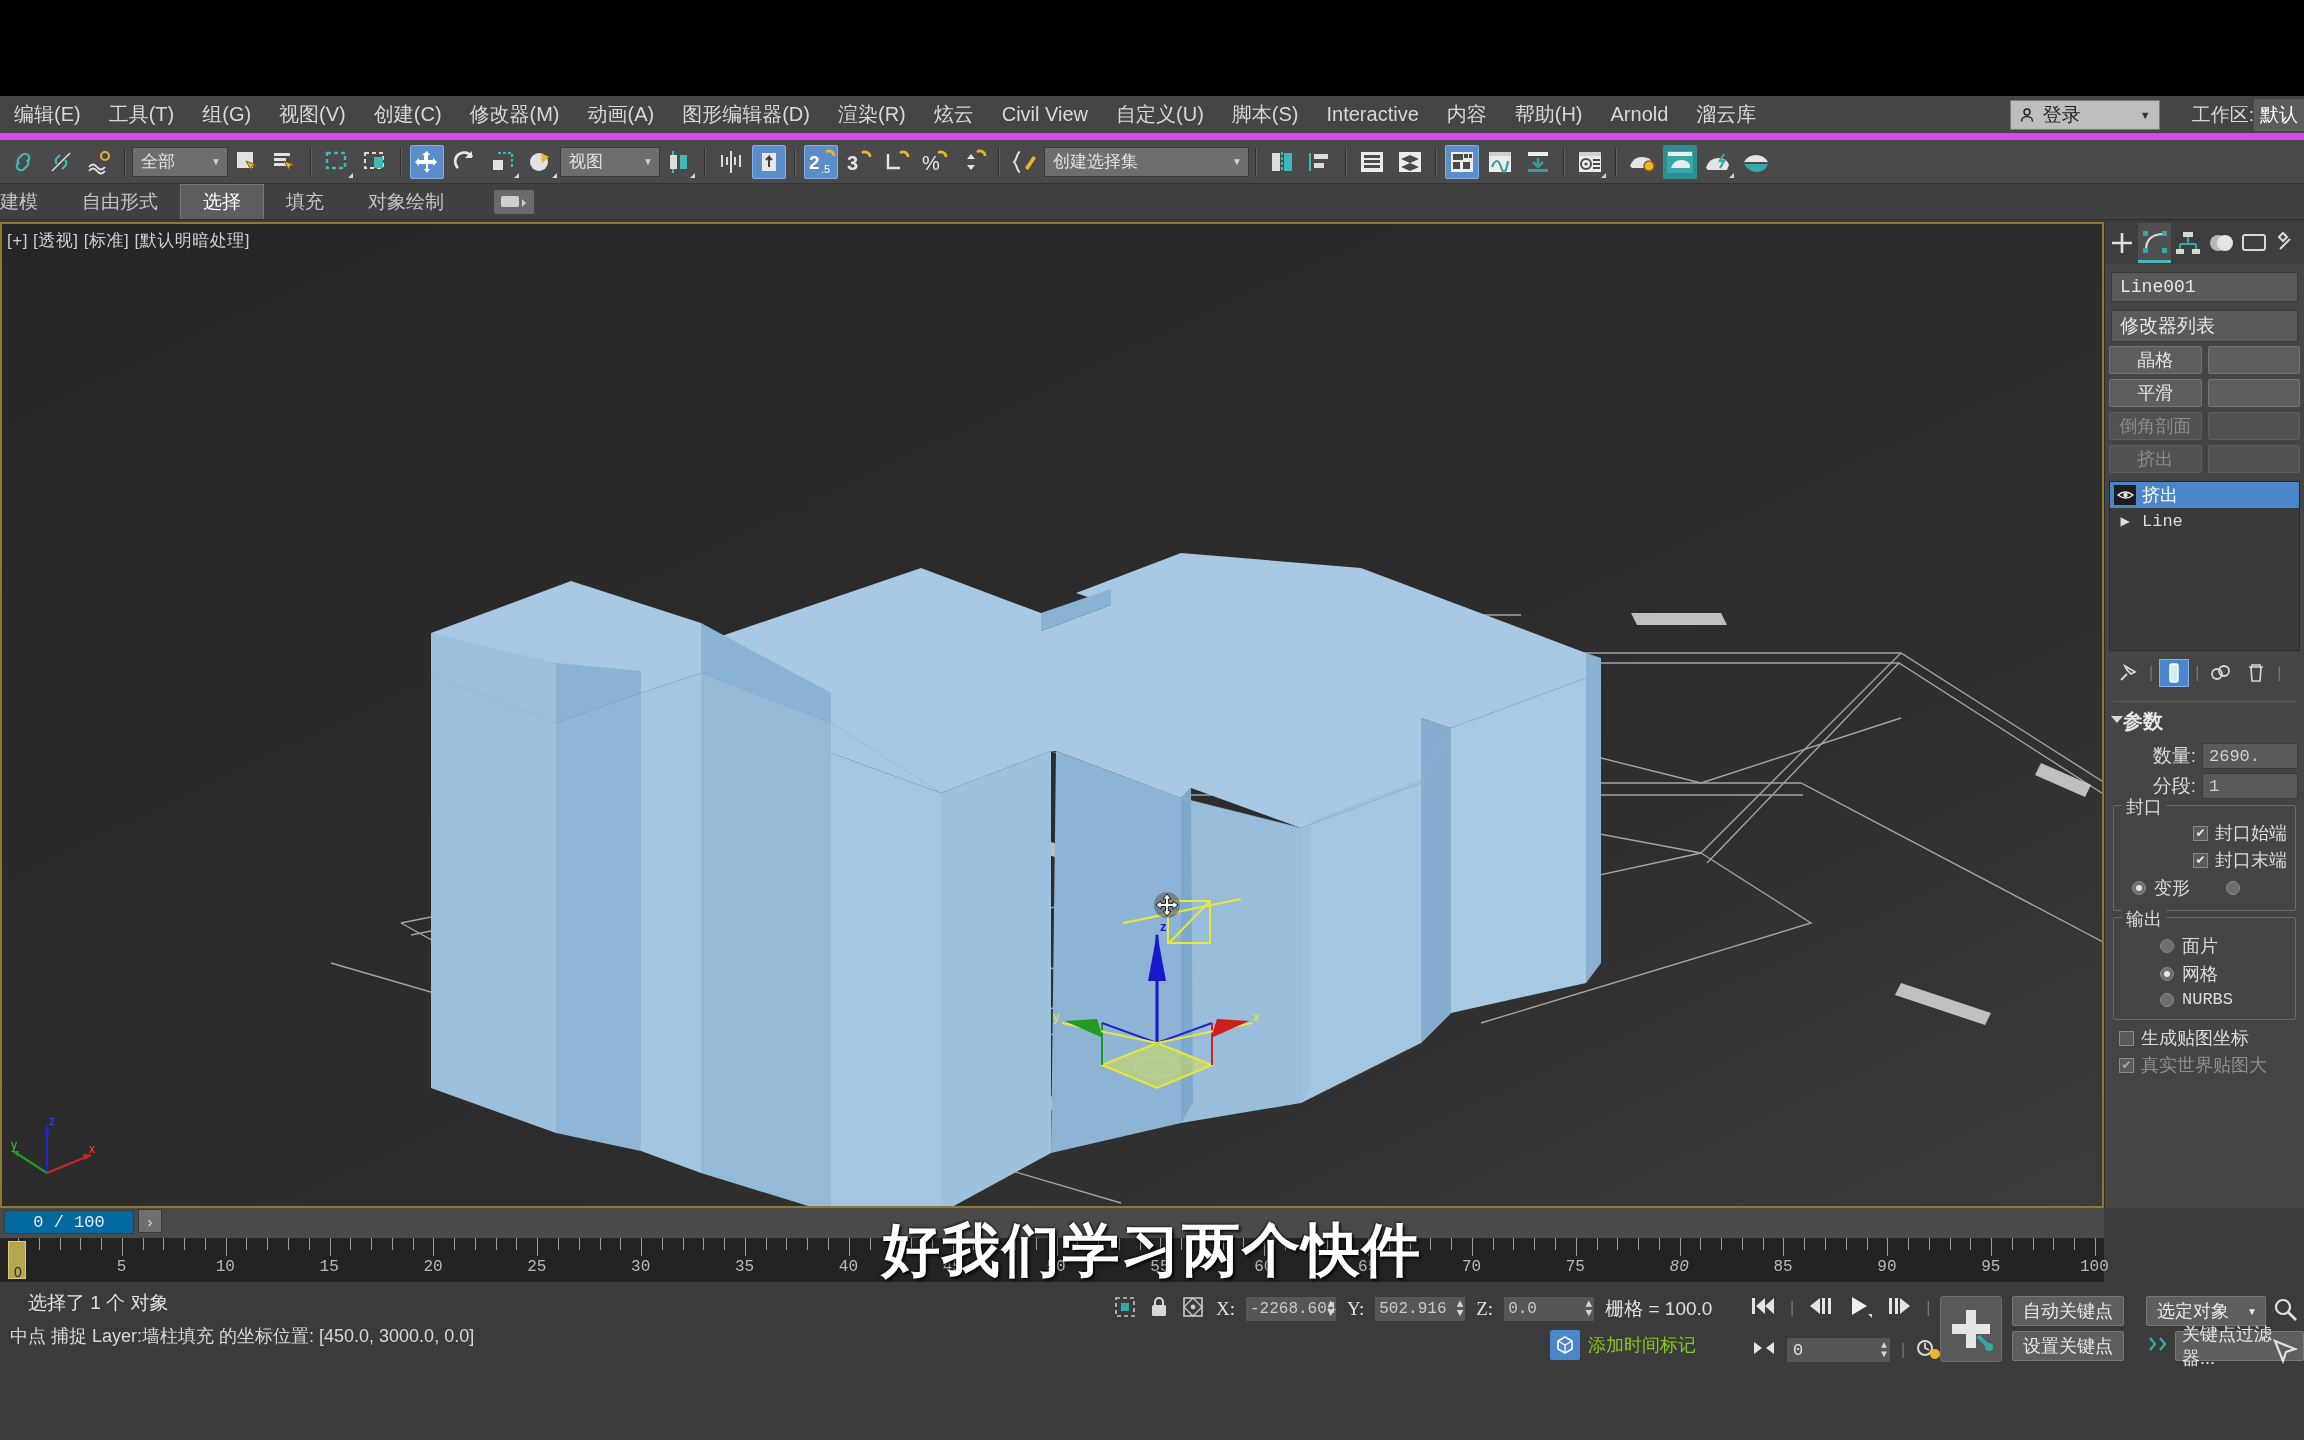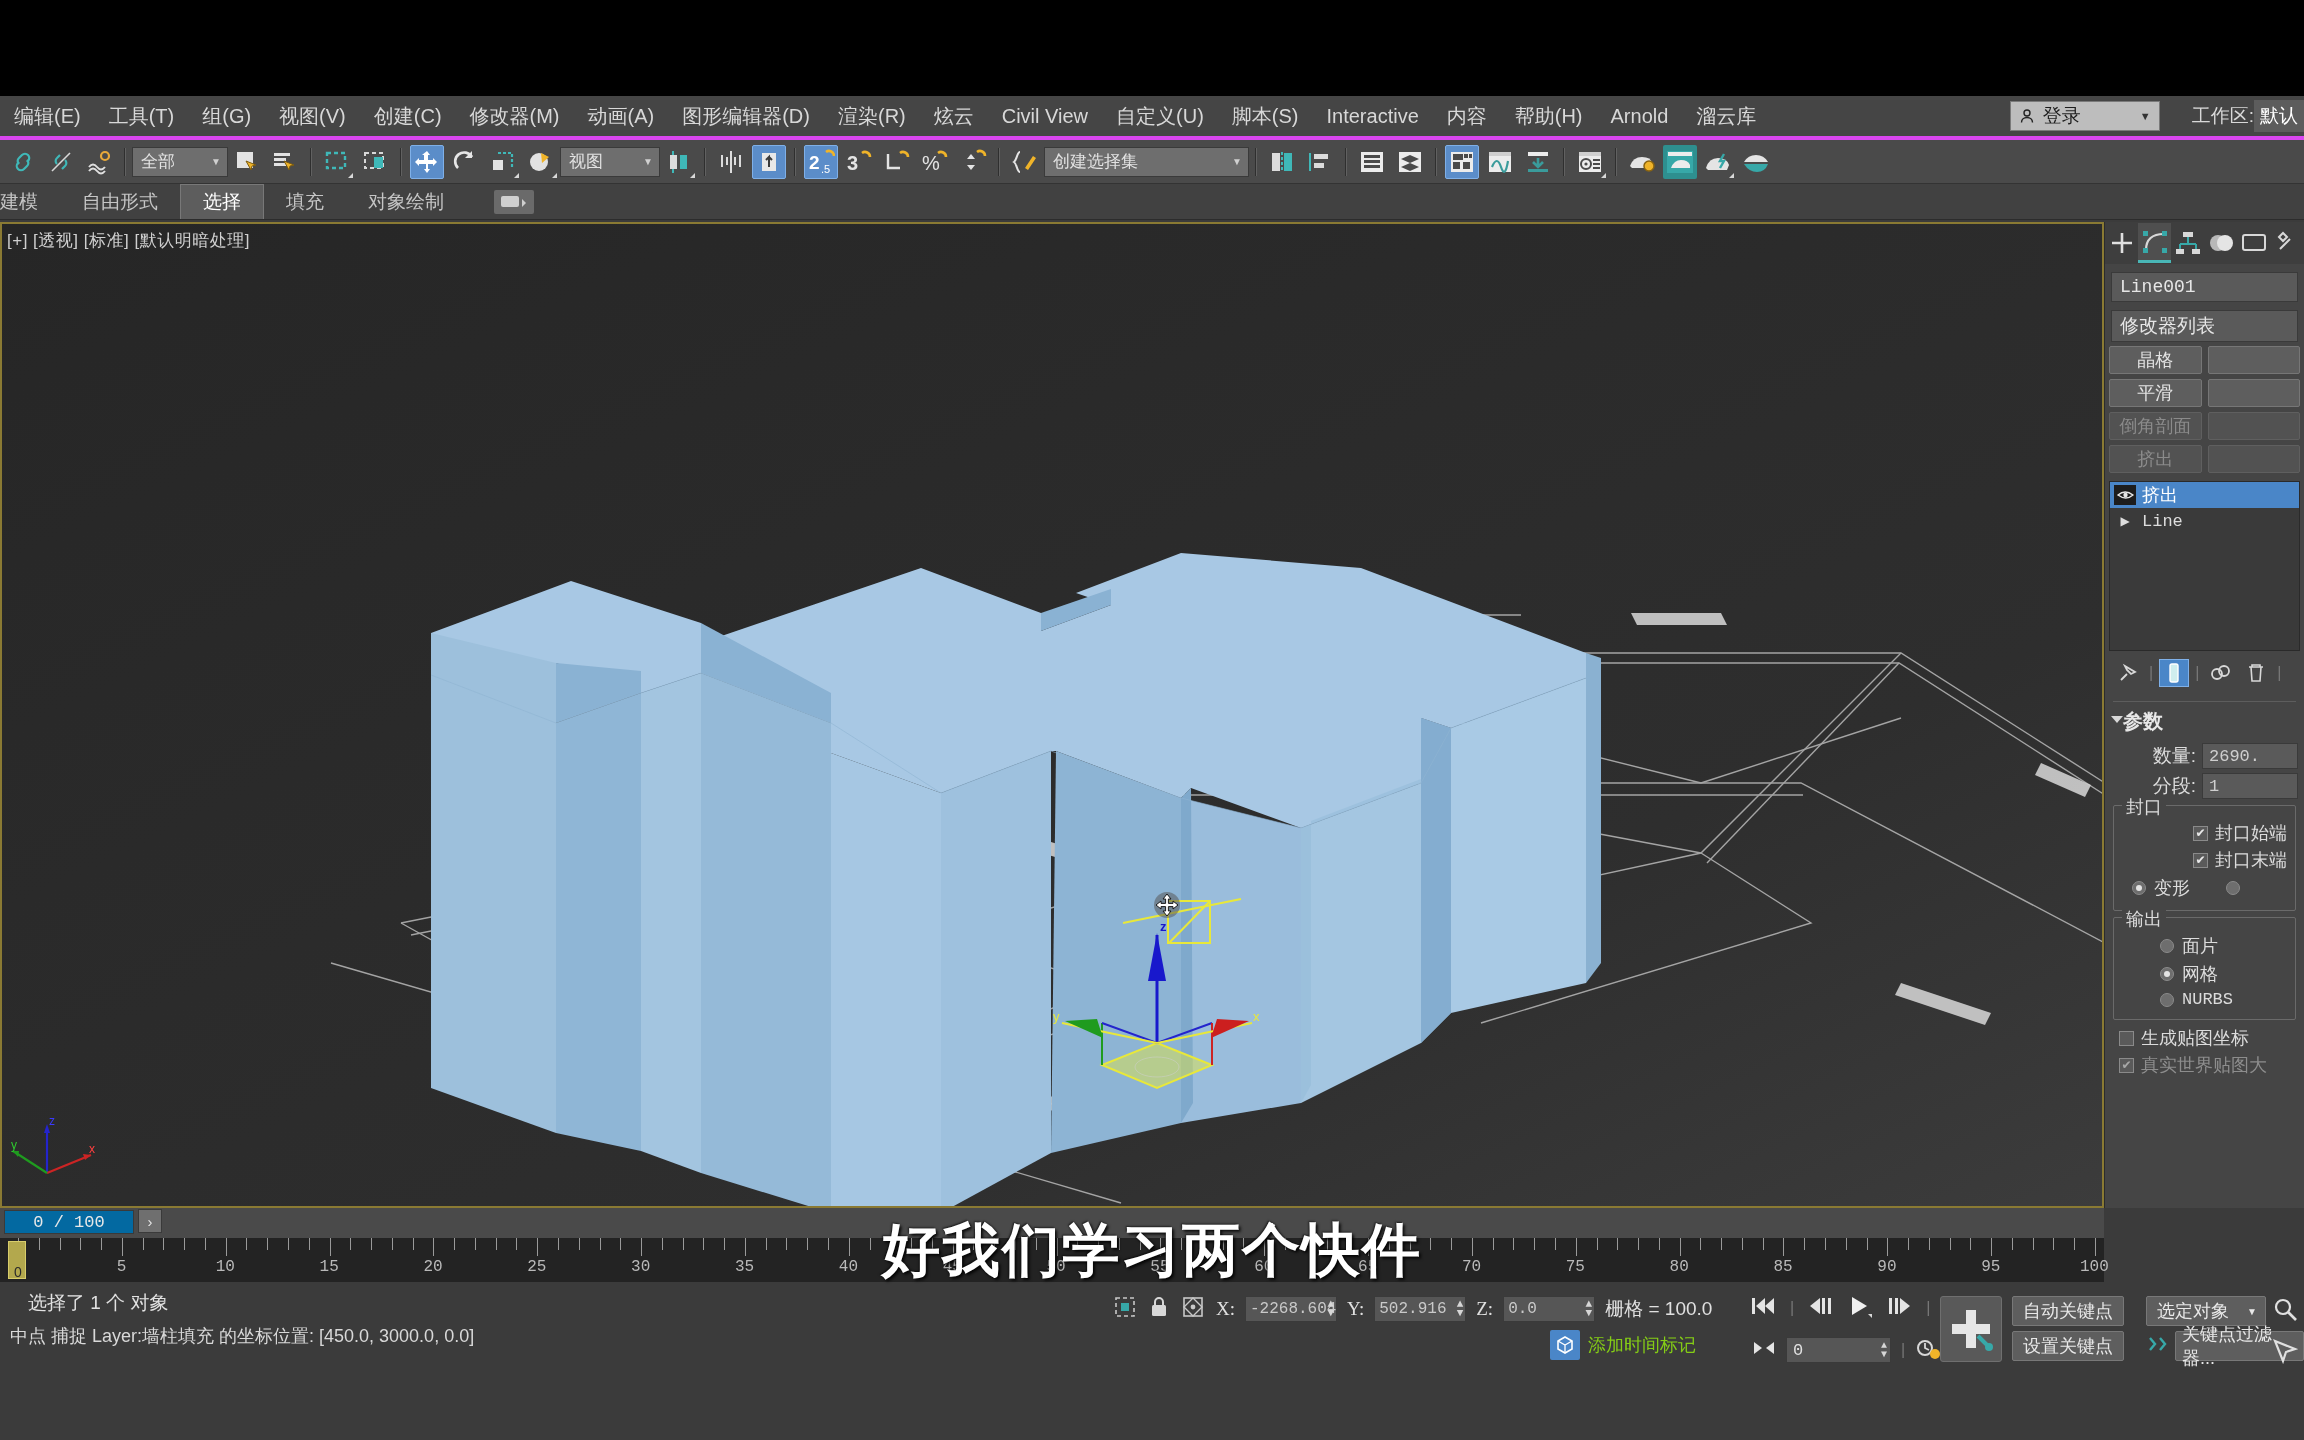--- a/index.html
+++ b/index.html
@@ -13,21 +13,21 @@
   #app { position: relative; width: 2304px; height: 1440px; background: #3b3b3b; }
 
   
   .letterbox-top { position:absolute; left:0; top:0; width:2304px; height:96px; background:#000; }
   .letterbox-bot { position:absolute; left:0; bottom:0; width:2304px; height:0px; background:#000; }
 
   
   .menubar {
     position:absolute; left:0; top:96px; width:2304px; height:44px;
     background:#454545; display:flex; align-items:center;
-    border-bottom:4px solid #d946ef;
+    border-bottom:7px solid #d946ef;
   }
   .menu-item {
     color:#d8d8d8; font-size:20px; padding:4px 14px; white-space:nowrap;
     font-family:"Liberation Sans","DejaVu Sans",sans-serif; cursor:default;
   }
   .menu-spacer { flex:1 1 auto; }
   .signin-box {
     display:flex; align-items:center; gap:8px;
     background:#bdbdbd; color:#1d1d1d; font-size:19px;
     height:30px; width:150px; padding:0 8px; margin-right:24px;
@@ -898,21 +898,21 @@
         <div class="tick-lbl" style="left: 631.1px;">30</div>
         <div class="tick-lbl" style="left: 734.95px;">35</div>
         <div class="tick-lbl" style="left: 838.8px;">40</div>
         <div class="tick-lbl" style="left: 942.65px;">45</div>
         <div class="tick-lbl" style="left: 1046.5px;">50</div>
         <div class="tick-lbl" style="left: 1150.35px;">55</div>
         <div class="tick-lbl" style="left: 1254.2px;">60</div>
         <div class="tick-lbl" style="left: 1358.05px;">65</div>
         <div class="tick-lbl" style="left: 1461.9px;">70</div>
         <div class="tick-lbl" style="left: 1565.75px;">75</div>
-        <div class="tick-lbl" style="left: 1669.6px;">80</div>
+        <div class="tick-lbl" style="left: 1669.6px; font-style: italic;">80</div>
         <div class="tick-lbl" style="left: 1773.45px;">85</div>
         <div class="tick-lbl" style="left: 1877.3px;">90</div>
         <div class="tick-lbl" style="left: 1981.15px;">95</div>
         <div class="tick-lbl" style="left: 2080px;">100</div>
       </div>
     <div class="slider-handle" style="left:8px">
         <span>0</span>
       </div>
   </div>
 

